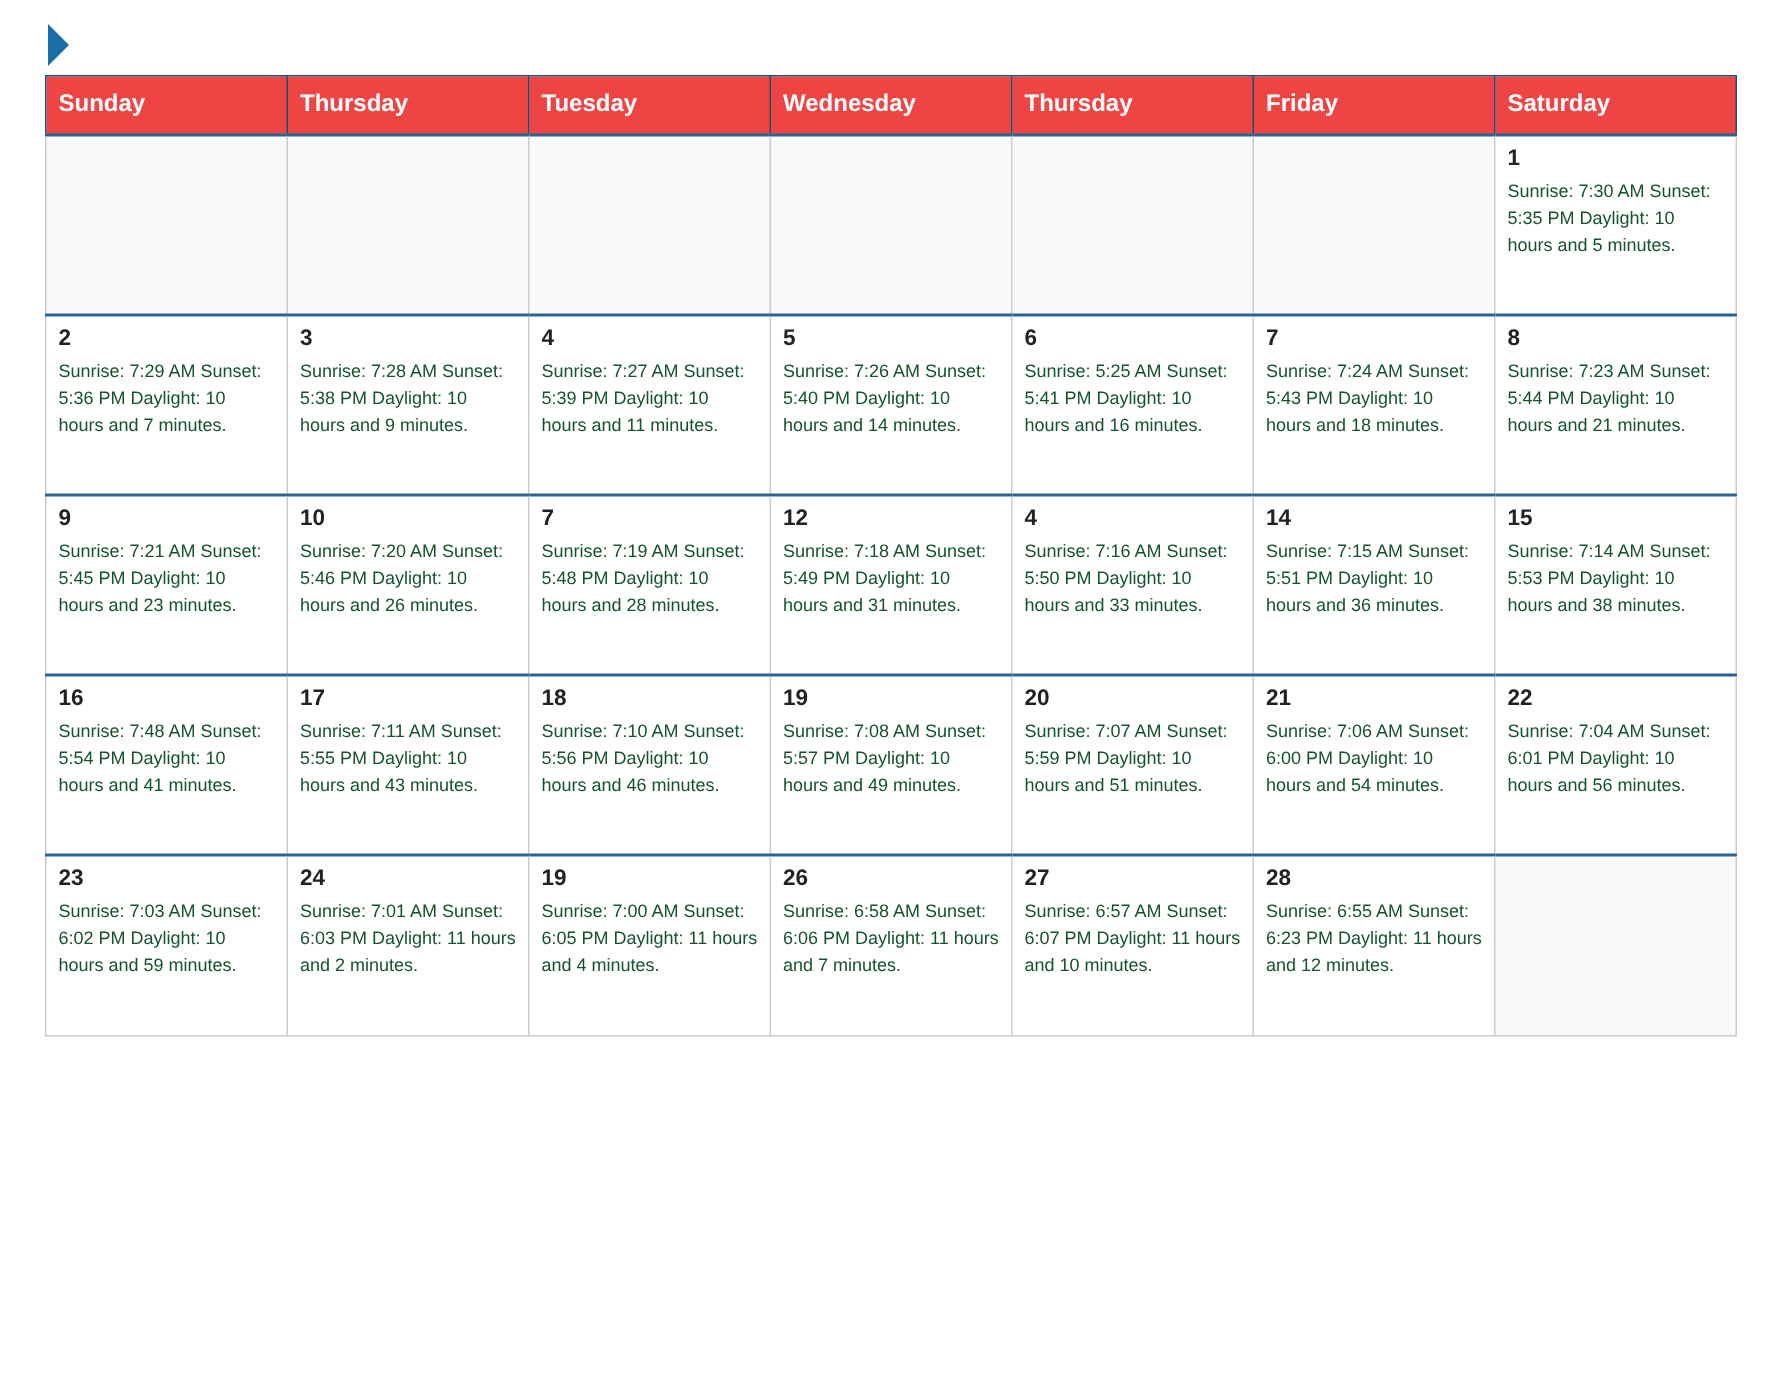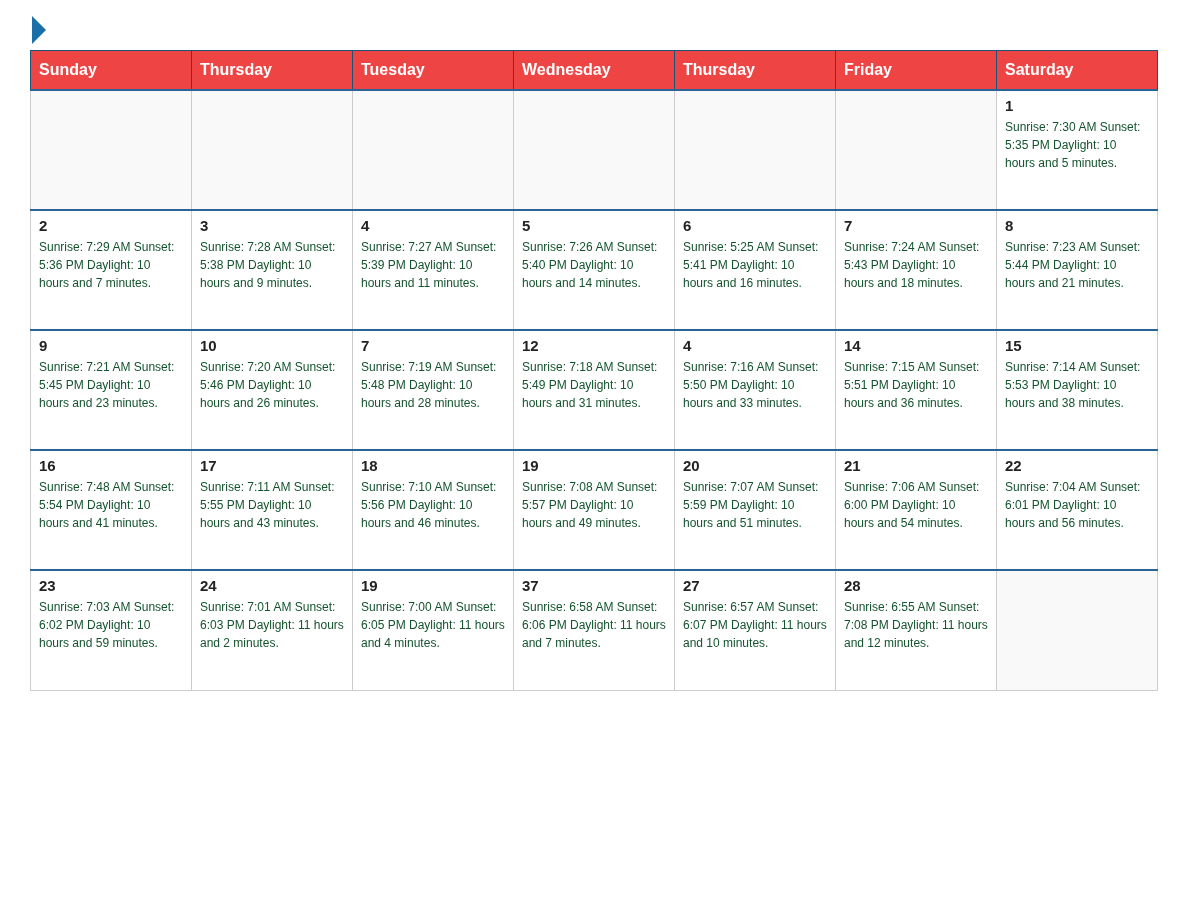--- a/index.html
+++ b/index.html
@@ -289,33 +289,33 @@
 Sunset: 6:03 PM
 Daylight: 11 hours and 2 minutes.</div>
         </td>
         <td>
           <div class="day-number">19</div>
           <div class="day-info">Sunrise: 7:00 AM
 Sunset: 6:05 PM
 Daylight: 11 hours and 4 minutes.</div>
         </td>
         <td>
-          <div class="day-number">37</div>
+          <div class="day-number">26</div>
           <div class="day-info">Sunrise: 6:58 AM
 Sunset: 6:06 PM
 Daylight: 11 hours and 7 minutes.</div>
         </td>
         <td>
           <div class="day-number">27</div>
           <div class="day-info">Sunrise: 6:57 AM
 Sunset: 6:07 PM
 Daylight: 11 hours and 10 minutes.</div>
         </td>
         <td>
           <div class="day-number">28</div>
           <div class="day-info">Sunrise: 6:55 AM
-Sunset: 7:08 PM
+Sunset: 6:23 PM
 Daylight: 11 hours and 12 minutes.</div>
         </td>
         <td class="empty-cell"></td>
       </tr>
     </tbody>
 </table>
 
 </body></html>

